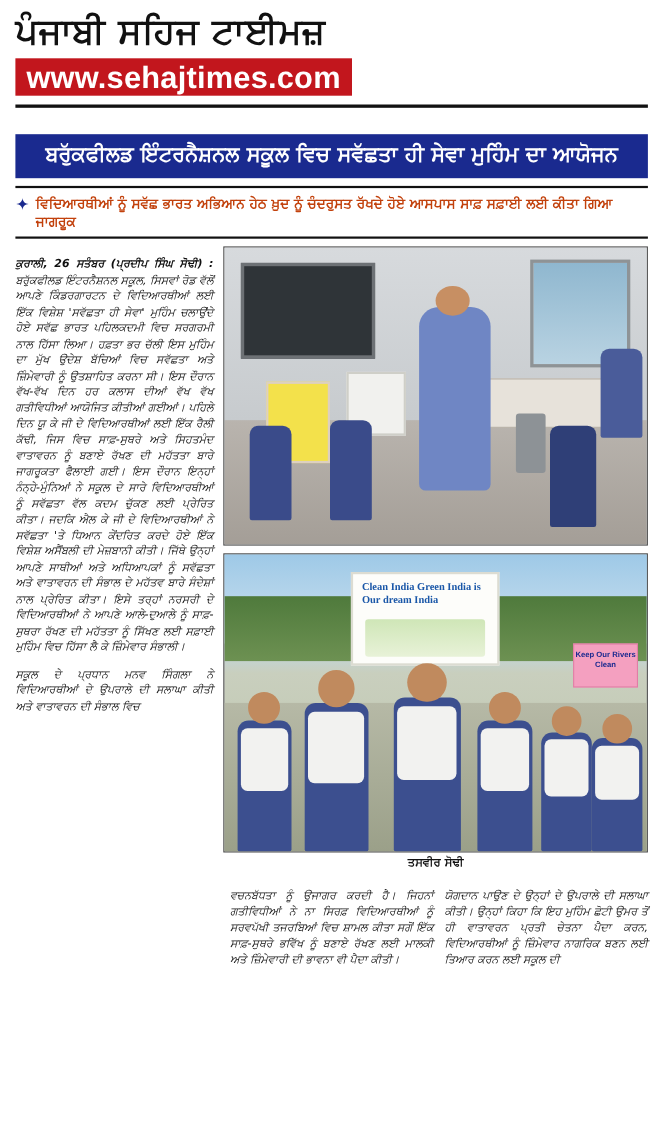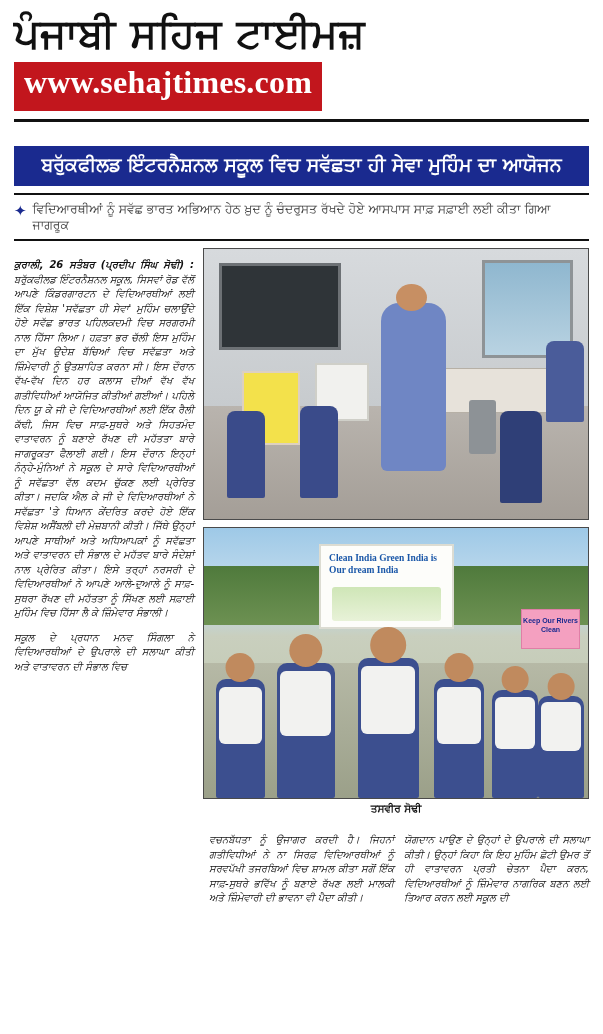--- a/index.html
+++ b/index.html
@@ -19,39 +19,39 @@
     box-sizing: border-box;
     padding: 0;
   }
 
   
   .masthead {
     padding: 10px 14px 0 14px;
   }
   .masthead-title {
     font-family: "DejaVu Sans", sans-serif;
-    font-size: 40px;
+    font-size: 32px;
     font-weight: bold;
     letter-spacing: 0.5px;
     color: #111111;
     line-height: 1.15;
     white-space: nowrap;
   }
   .masthead-url-wrap {
     margin-top: 6px;
   }
   .masthead-url {
     display: inline-block;
     background: #c2161d;
     color: #ffffff;
-    font-family: Liberation Serif, serif;
-    font-size: 32px;
+    font-family: Liberation Sans, sans-serif;
+    font-size: 28px;
     font-weight: bold;
     letter-spacing: 0.2px;
-    padding: 2px 10px 10px 10px;
+    padding: 2px 10px 0 10px;
   }
   .rule-thick {
     margin: 8px 14px 0 14px;
     height: 3px;
     background: #111111;
   }
 
   
   .headline-band {
     margin: 24px 14px 0 14px;
@@ -81,24 +81,24 @@
     gap: 6px;
   }
   .kicker-star {
     color: #1a2a8f;
     font-size: 15px;
     line-height: 1.2;
     flex: none;
     padding-top: 1px;
   }
   .kicker-text {
-    color: #404040;
+    color: #c2410c;
     font-family: "DejaVu Sans", sans-serif;
     font-size: 12.4px;
-    font-weight: normal;
+    font-weight: bold;
     line-height: 1.35;
   }
   .rule-thin2 {
     margin: 5px 14px 0 14px;
     height: 2px;
     background: #111111;
   }
 
   
   .content {

